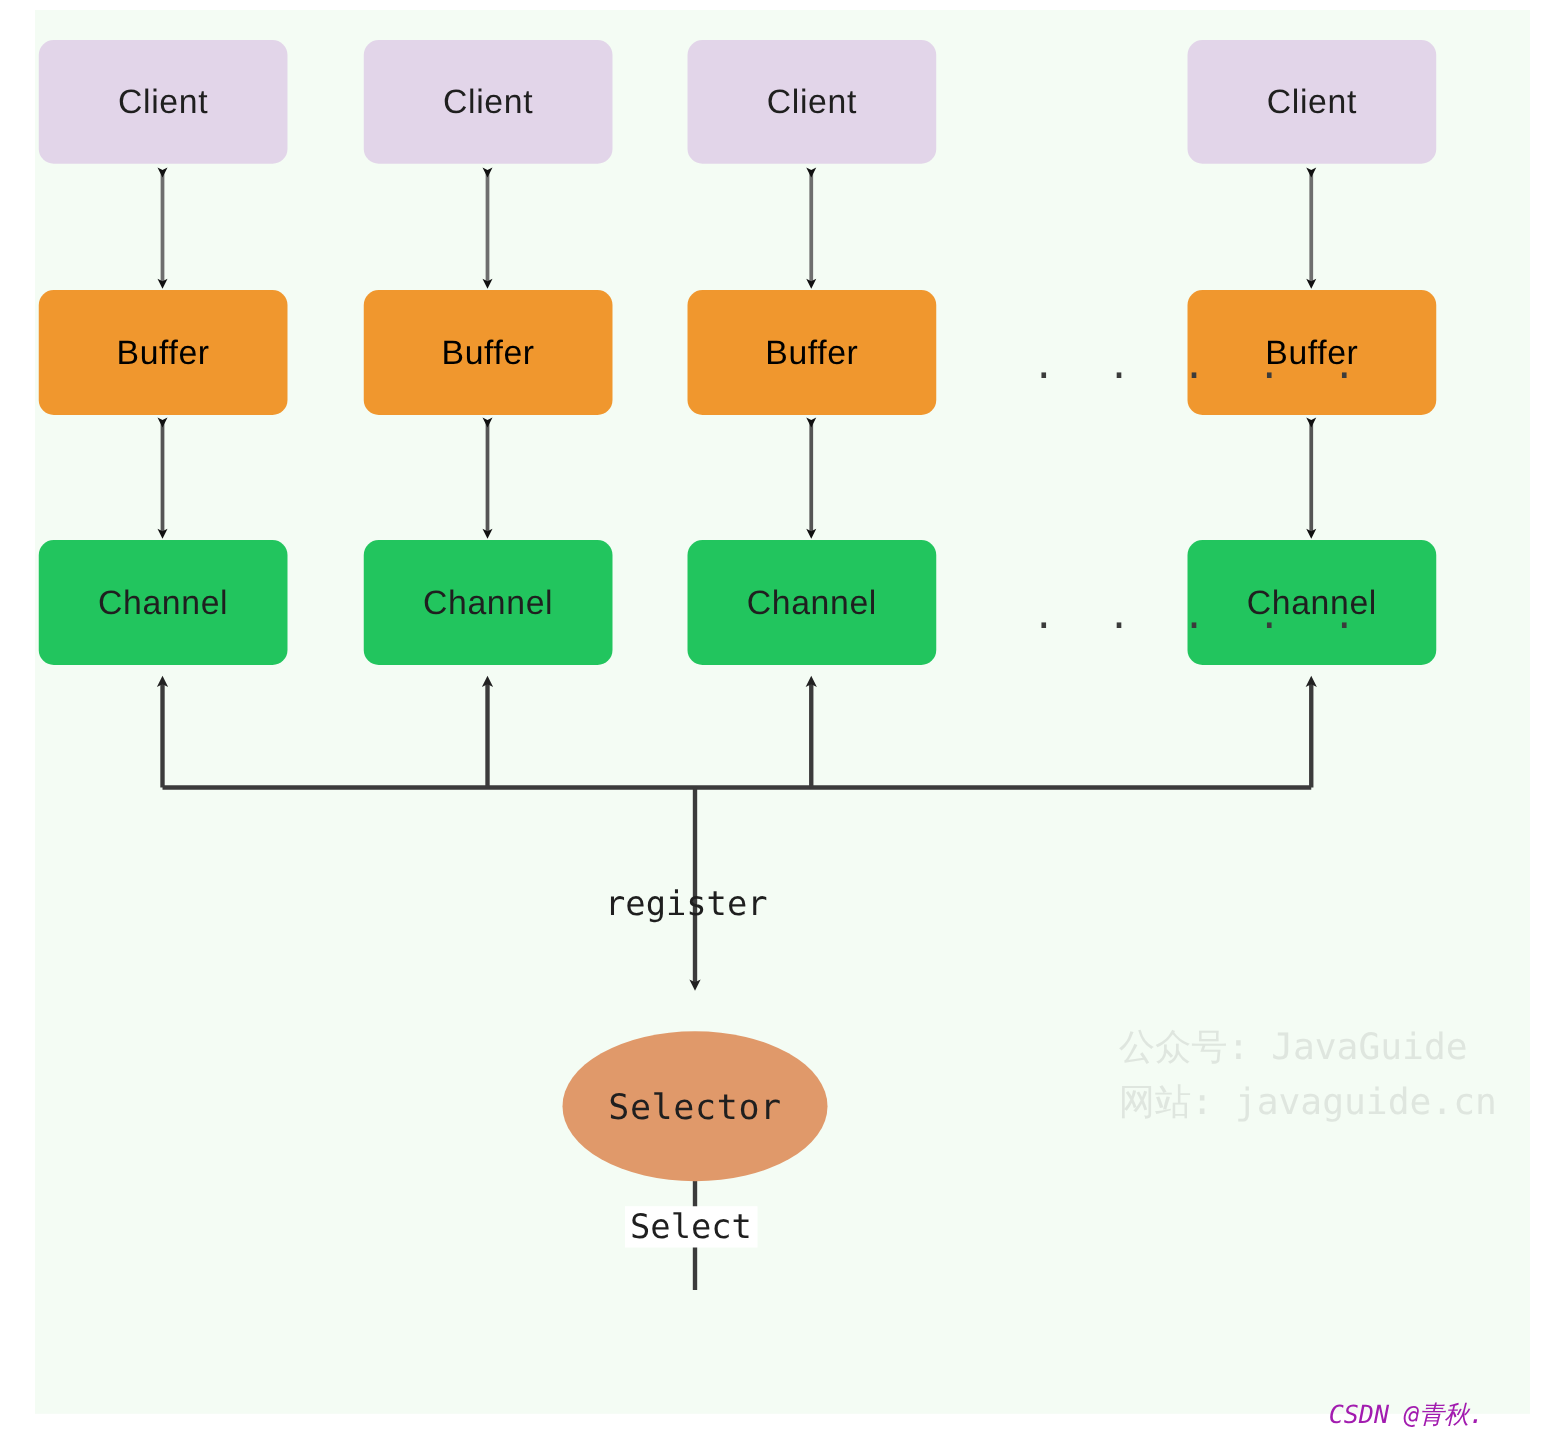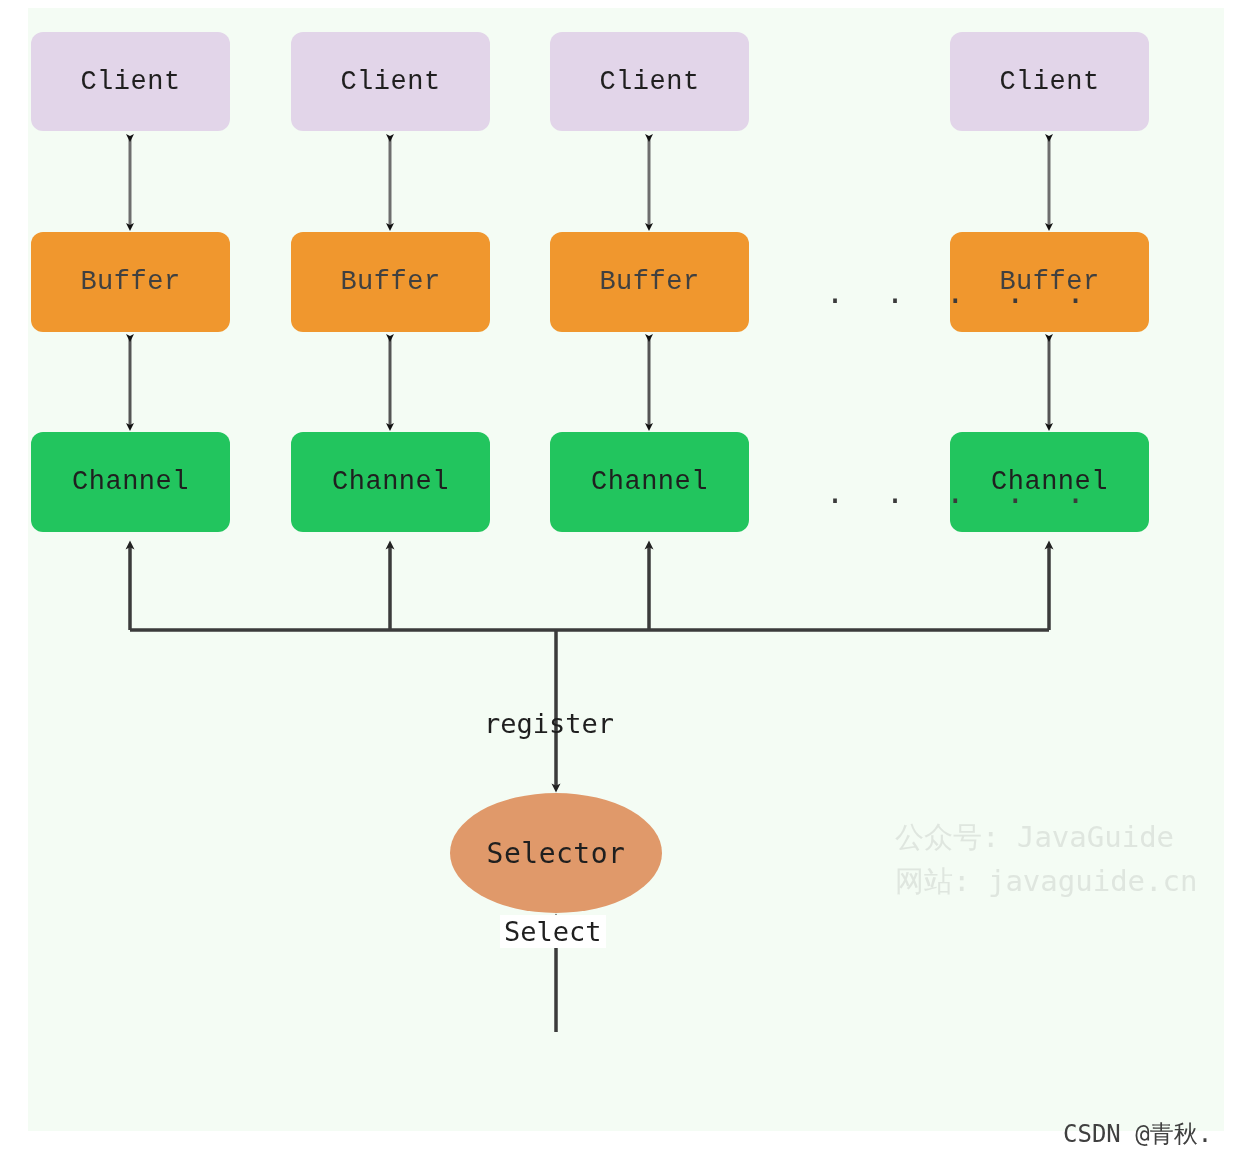--- a/index.html
+++ b/index.html
@@ -34,24 +34,24 @@
   .node {
     position: absolute;
     display: flex;
     align-items: center;
     justify-content: center;
     box-sizing: border-box;
     border-radius: 12px;
     font-size: 27px;
     letter-spacing: 0.5px;
     color: #1f1f1f;
-    font-family: Liberation Mono, monospace;
+    font-family: Liberation Sans, sans-serif;
   }
   .node.client { background: #e2d5e9; }
-  .node.buffer { background: #f0972e; color: #404040; }
+  .node.buffer { background: #f0972e; color: #000000; }
   .node.channel { background: #22c55e; }
   .node.thread {
     background: #d9e4f7;
     font-size: 24px;
     color: #3b3b3b;
   }
   .ellipsis {
     position: absolute;
     display: flex;
     align-items: center;
@@ -90,22 +90,23 @@
     color: #dde5dd;
     font-family: "DejaVu Sans Mono", "Liberation Mono", monospace;
     white-space: nowrap;
   }
   .watermark.brand {
     font-size: 29px;
     line-height: 38px;
     color: #dfe6df;
   }
   .watermark.csdn {
-    font-size: 24px;
-    color: #404040;
+    font-size: 20px;
+    color: #a21caf;
+    font-style: italic;
   }
 </style>
 </head>
 <body>
 
 <div id="stage">
 
   <div id="diagram-canvas"></div>
 
   <svg id="wires" viewBox="0 0 1233 1157">
@@ -196,25 +197,25 @@
   </div>
 
   <div class="ellipsis" style="left:826px; top:476px; width:80px; height:32px;">
     <span>. . . . .</span>
   </div>
 
   <div class="edge-label" style="left:484px; top:708px;">
     <span>register</span>
   </div>
 
-  <div class="ellipse-node" style="left:450px; top:793px; width:212px; height:120px;">
+  <div class="ellipse-node" style="left:450px; top:825px; width:212px; height:120px;">
     <span>Selector</span>
   </div>
 
-  <div class="edge-label boxed" style="left:500px; top:915px;">
+  <div class="edge-label boxed" style="left:500px; top:965px;">
     <span>Select</span>
   </div>
 
 
   <div class="watermark brand" style="left:895px; top:818px;">
     <span>公众号: JavaGuide</span>
   </div>
   <div class="watermark brand" style="left:895px; top:862px;">
     <span>网站: javaguide.cn</span>
   </div>

